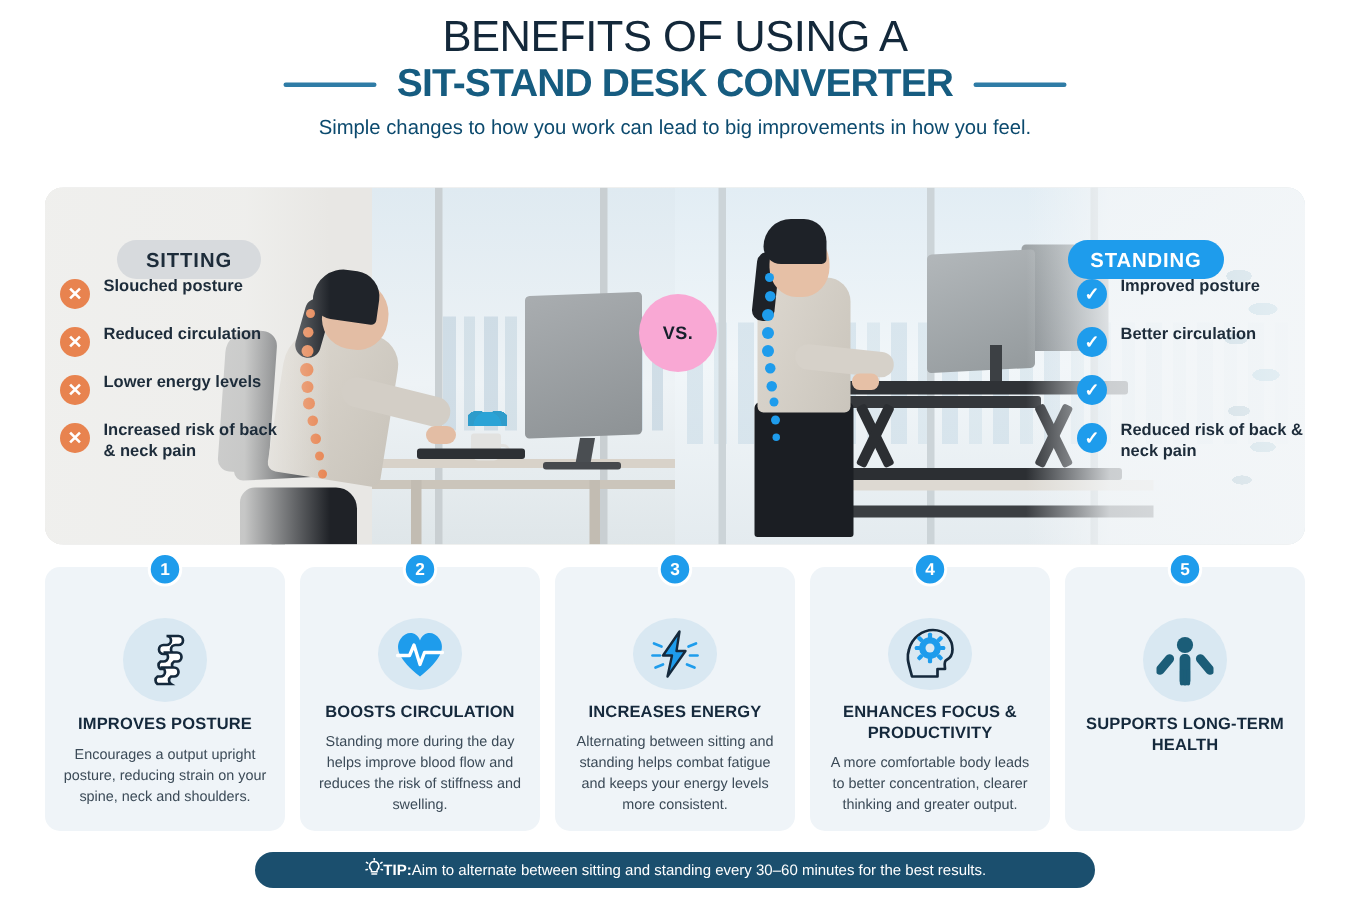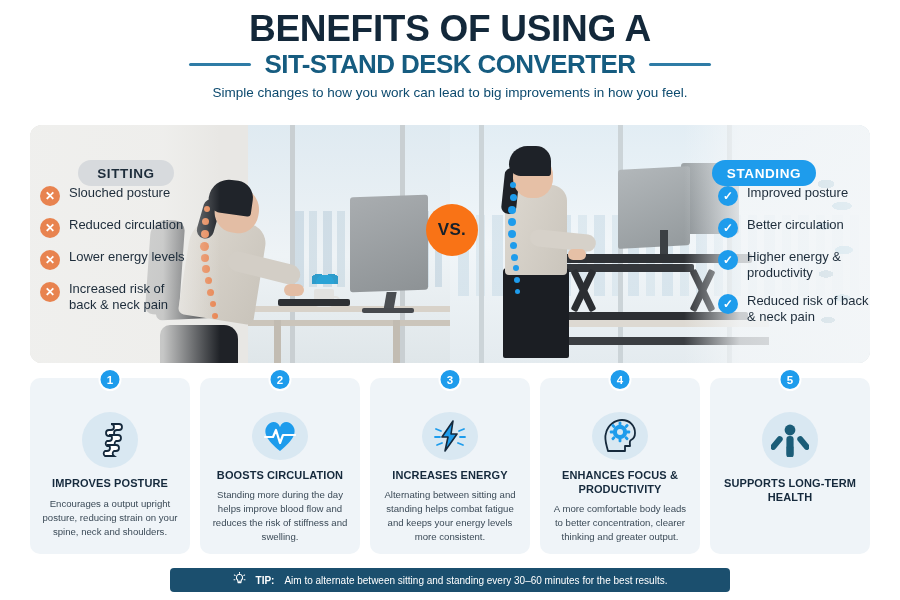--- a/index.html
+++ b/index.html
@@ -7,21 +7,21 @@
     width: 900px; height: 600px;
     background: #ffffff;
     font-family: "Liberation Sans", sans-serif;
     overflow: hidden;
   }
   .page { position: relative; width: 900px; height: 600px; background: #fff; }
 
   
   .header { padding-top: 10px; text-align: center; }
   .title-1 {
-    font-size: 37px; font-weight: 700; letter-spacing: -0.3px;
+    font-size: 29px; font-weight: 400; letter-spacing: -0.3px;
     color: #13283a; text-transform: uppercase; line-height: 1.05;
   }
   .title-2-row {
     display: flex; align-items: center; justify-content: center;
     gap: 14px; margin-top: 2px;
   }
   .rule { width: 62px; height: 3px; background: #2f7ca6; border-radius: 2px; flex: none; }
   .title-2 {
     font-size: 26px; font-weight: 700; letter-spacing: -0.6px;
     color: #165c80; text-transform: uppercase; line-height: 1.05;
@@ -186,27 +186,27 @@
   .bl-left { left:40px; top:185px; width:150px; }
   .bl-right { left:718px; top:185px; width:152px; }
   .bl-item { display:flex; align-items:flex-start; gap:9px; margin-bottom:11px; }
   .bl-mark {
     flex:none; width:20px; height:20px; border-radius:50%;
     display:flex; align-items:center; justify-content:center;
     color:#fff; font-size:12px; font-weight:700; line-height:1; margin-top:1px;
   }
   .bl-mark.x { background:#e8834f; }
   .bl-mark.c { background:#1e9cec; }
-  .bl-text { font-size:13px; font-weight:400; color:#1d2c3a; line-height:1.25; }
+  .bl-text { font-size:11px; font-weight:700; color:#1d2c3a; line-height:1.25; }
 
   .vs {
-    position:absolute; z-index:8; left:426px; top:204px;
-    width:52px; height:52px; border-radius:50%; background:#f97316;
+    position:absolute; z-index:8; left:426px; top:196px;
+    width:52px; height:52px; border-radius:50%; background:#f9a8d4;
     display:flex; align-items:center; justify-content:center;
-    font-size:17px; font-weight:700; color:#16202b; letter-spacing:.3px;
+    font-size:12px; font-weight:700; color:#16202b; letter-spacing:.3px;
   }
 
   
   .scrim-l { position:absolute; left:0; top:0; width:190px; height:100%;
              background: linear-gradient(90deg, rgba(240,240,238,.93) 0%, rgba(240,240,238,.80) 70%, rgba(240,240,238,0) 100%); z-index:4; }
   .scrim-r { position:absolute; right:0; top:0; width:186px; height:100%;
              background: linear-gradient(270deg, rgba(243,246,248,.93) 0%, rgba(243,246,248,.80) 70%, rgba(243,246,248,0) 100%); z-index:4; }
 
   
   .cards { position:absolute; left:30px; top:378px; width:840px; height:176px;
@@ -229,22 +229,22 @@
   }
   .card-title {
     font-size:11px; font-weight:700; color:#15293c; letter-spacing:.1px;
     line-height:1.25; margin-bottom:6px; text-transform:uppercase;
   }
   .card-body { font-size:9.6px; color:#3b4a57; line-height:1.45; }
 
   
   .tip {
     position:absolute; left:170px; top:568px; width:560px; height:24px;
-    background:#1b4f6e; border-radius:4px;
-    display:flex; align-items:center; justify-content:center; gap:10px;
+    background:#1b4f6e; border-radius:12px;
+    display:flex; align-items:center; justify-content:center; gap:0;
     color:#ffffff; font-size:10px;
   }
   .tip-label { font-weight:700; }
   .tip-text { font-weight:400; }
 </style>
 </head>
 <body>
 
 <div class="page">
 
@@ -384,21 +384,20 @@
     <div class="bl-item">
       <span class="bl-mark c">✓</span>
       <span class="bl-text">Improved posture</span>
     </div>
     <div class="bl-item">
       <span class="bl-mark c">✓</span>
       <span class="bl-text">Better circulation</span>
     </div>
     <div class="bl-item">
       <span class="bl-mark c">✓</span>
-      <span class="bl-text">Higher energy &amp; productivity</span>
     </div>
     <div class="bl-item">
       <span class="bl-mark c">✓</span>
       <span class="bl-text">Reduced risk of back &amp; neck pain</span>
     </div>
   </div>
 
   <div class="vs">VS.</div>
 
   <div class="cards">

